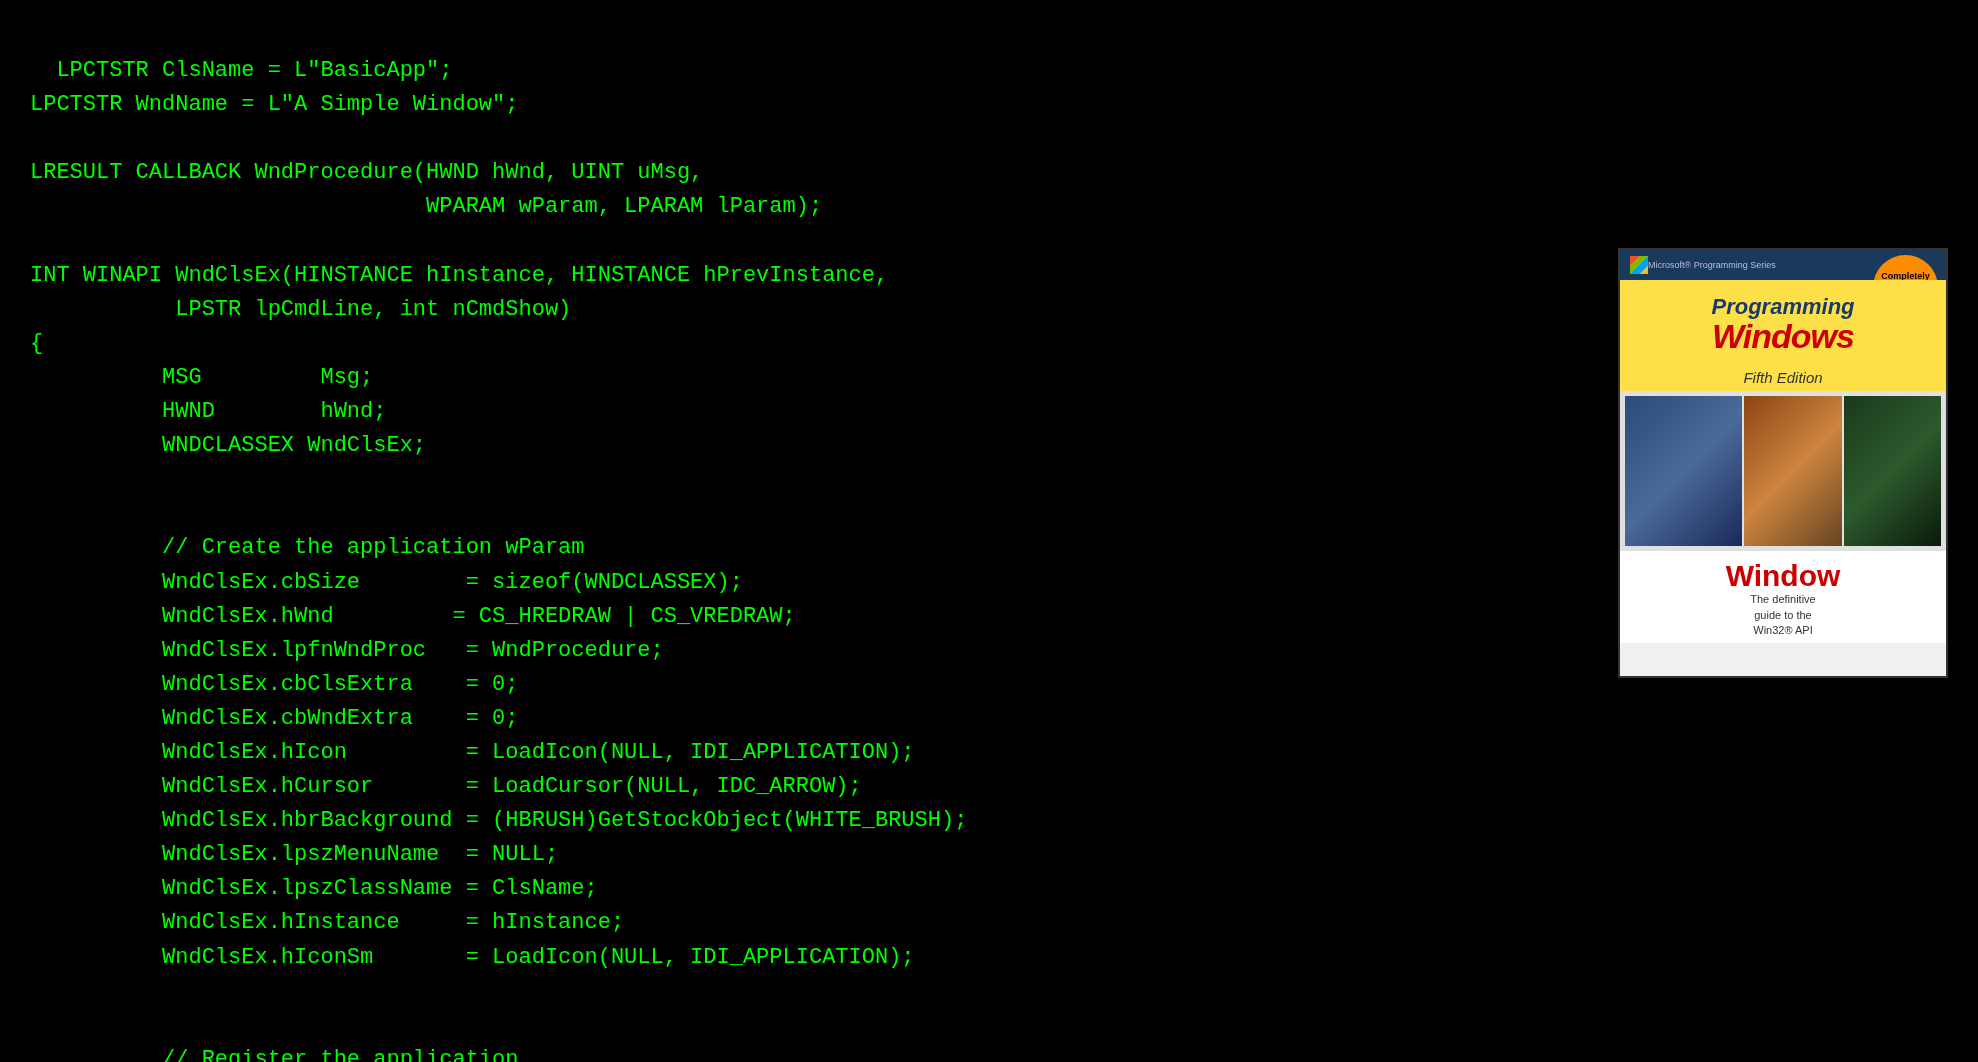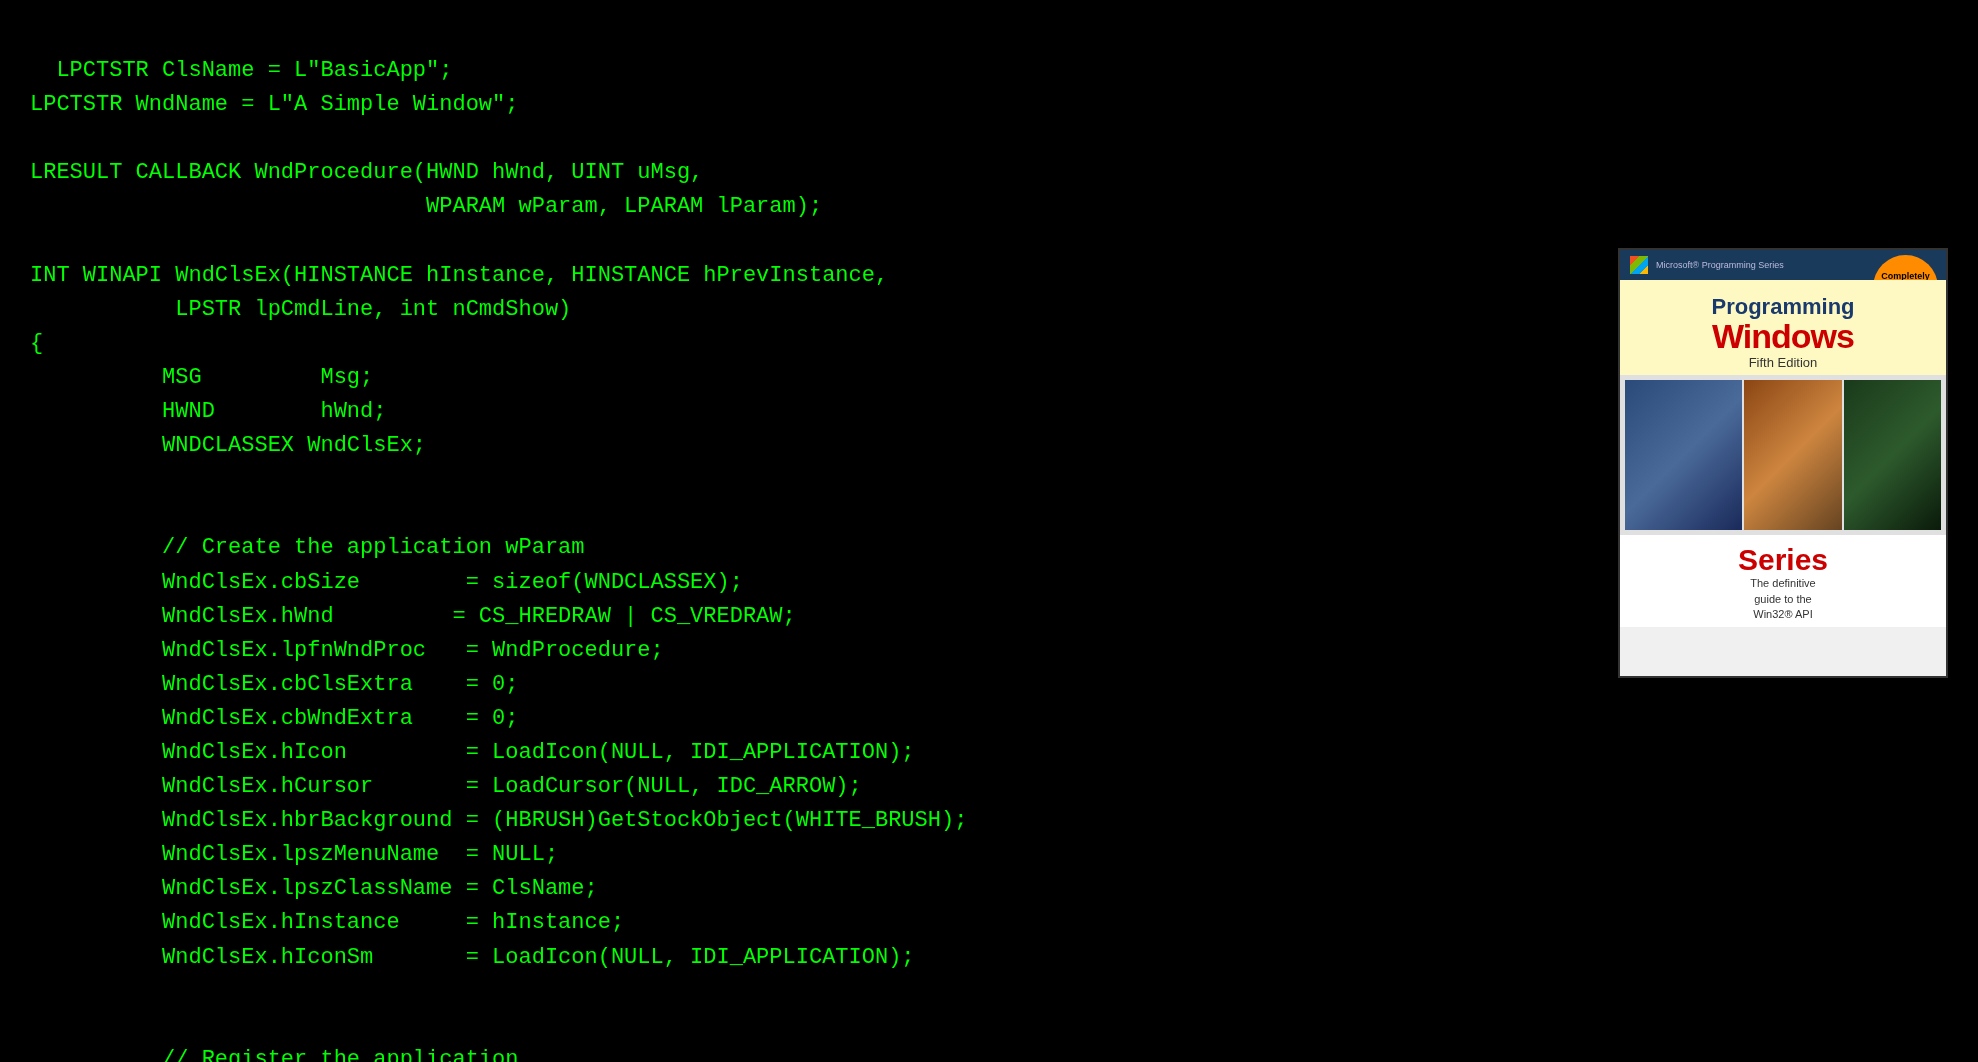--- a/index.html
+++ b/index.html
@@ -41,21 +41,20 @@
       display: flex;
       flex-direction: column;
       overflow: hidden;
     }
 
     .book-header {
       background: #1a3a5c;
       padding: 6px 10px;
       display: flex;
       align-items: center;
-      gap: 8px;
       font-size: 10px;
       color: #aaaacc;
       font-family: Arial, sans-serif;
     }
 
     .ms-logo {
       width: 18px;
       height: 18px;
       background: linear-gradient(135deg, #f25022 25%, #7fba00 25%, #7fba00 50%, #00a4ef 50%, #00a4ef 75%, #ffb900 75%);
       flex-shrink: 0;
@@ -88,23 +87,24 @@
 
     .book-body {
       flex: 1;
       background: #f0f0f0;
       display: flex;
       flex-direction: column;
       position: relative;
     }
 
     .book-title-area {
-      background: #fef9c3;
+      background: #fde047;
       padding: 15px 15px 5px 15px;
       text-align: center;
+      font-style: italic;
     }
 
     .book-programming {
       font-family: Arial, sans-serif;
       font-size: 22px;
       font-weight: bold;
       color: #1a3a6e;
       line-height: 1.1;
     }
 
@@ -112,23 +112,23 @@
       font-family: Arial, sans-serif;
       font-size: 34px;
       font-weight: bold;
       color: #cc0000;
       line-height: 1.0;
       letter-spacing: -1px;
     }
 
     .book-edition {
       font-family: Arial, sans-serif;
-      font-size: 13px;
+      font-size: 15px;
       color: #333;
-      margin-top: 2px;
+      margin-top: 16px;
     }
 
     .book-images-row {
       display: flex;
       height: 160px;
       gap: 2px;
       padding: 5px;
       background: #e0e0e0;
     }
 
@@ -226,21 +226,21 @@
       <div class="book-edition">Fifth Edition</div>
     </div>
 
     <div class="book-images-row">
       <div class="img-placeholder img-main"></div>
       <div class="img-placeholder img-dark1"></div>
       <div class="img-placeholder img-dark2"></div>
     </div>
 
     <div class="author-section">
-      <div class="author-name">Series</div>
+      <div class="author-name">Window</div>
       <div class="book-subtitle">
         <span>The definitive</span><br>
         <span>guide to the</span><br>
         <span>Win32® API</span>
       </div>
     </div>
   </div>
 </div>
 
 </body></html>

